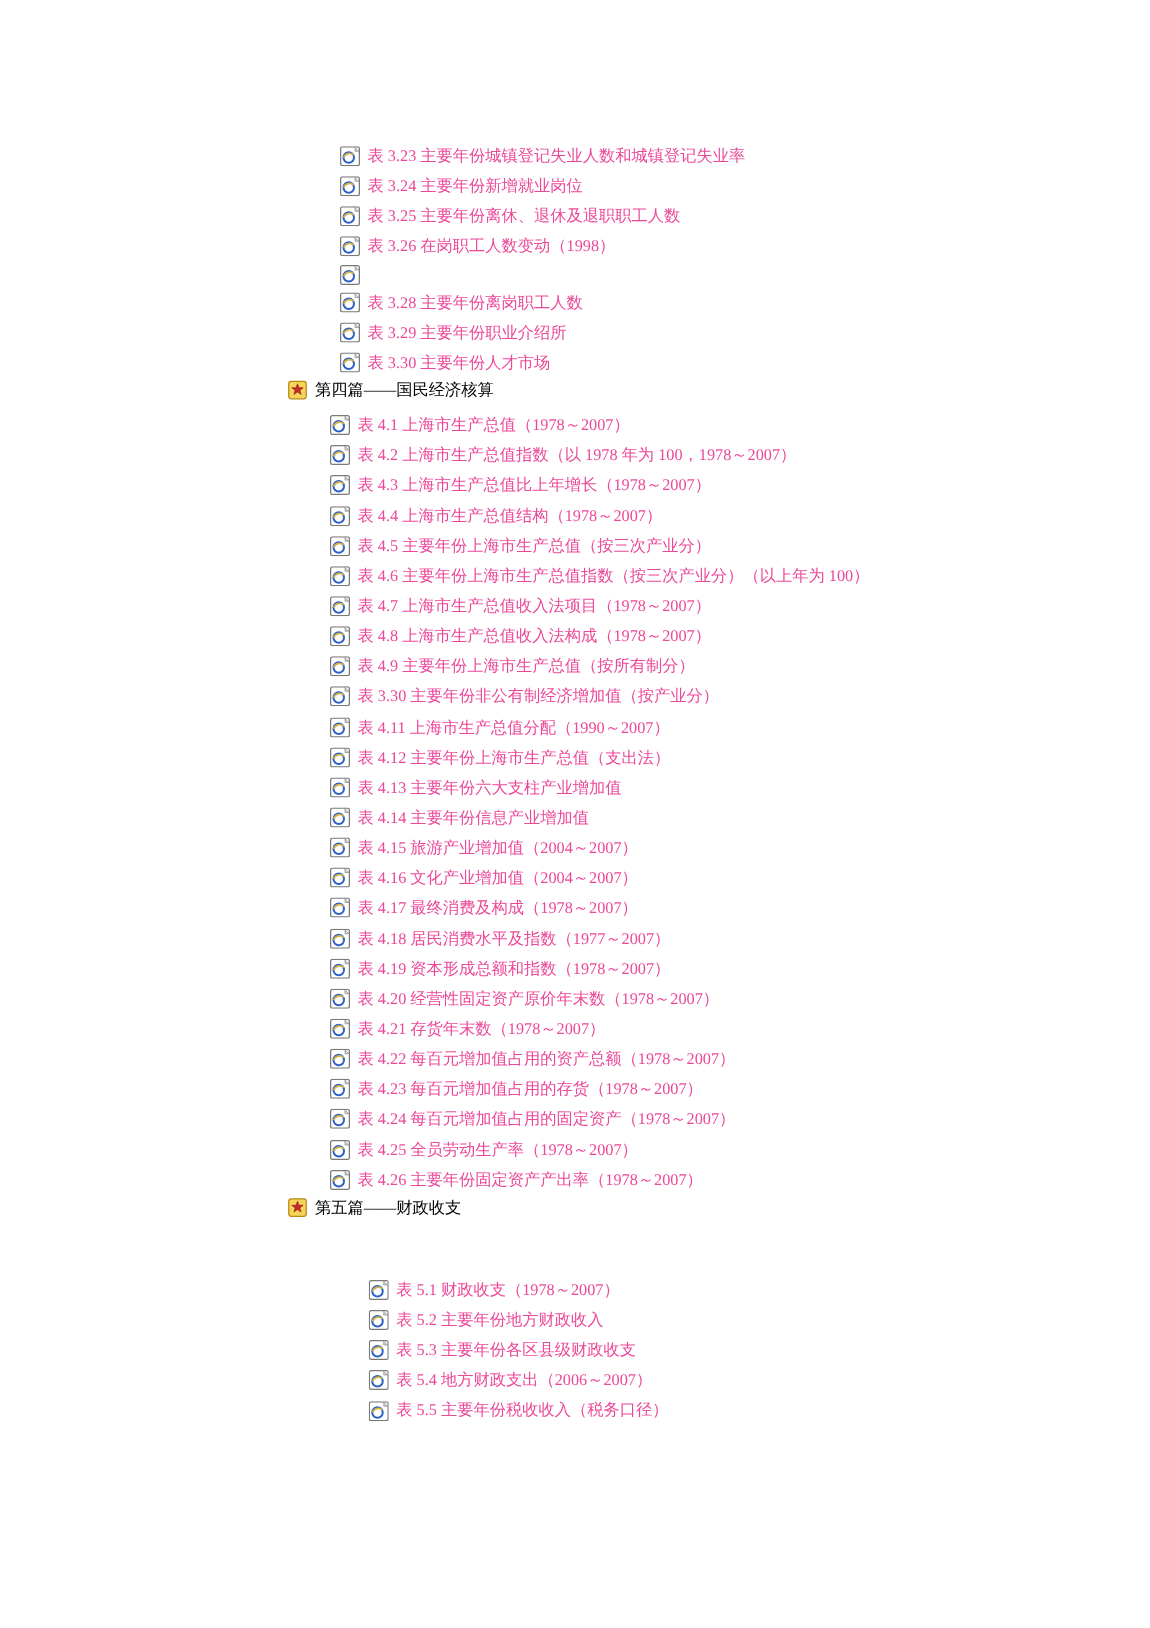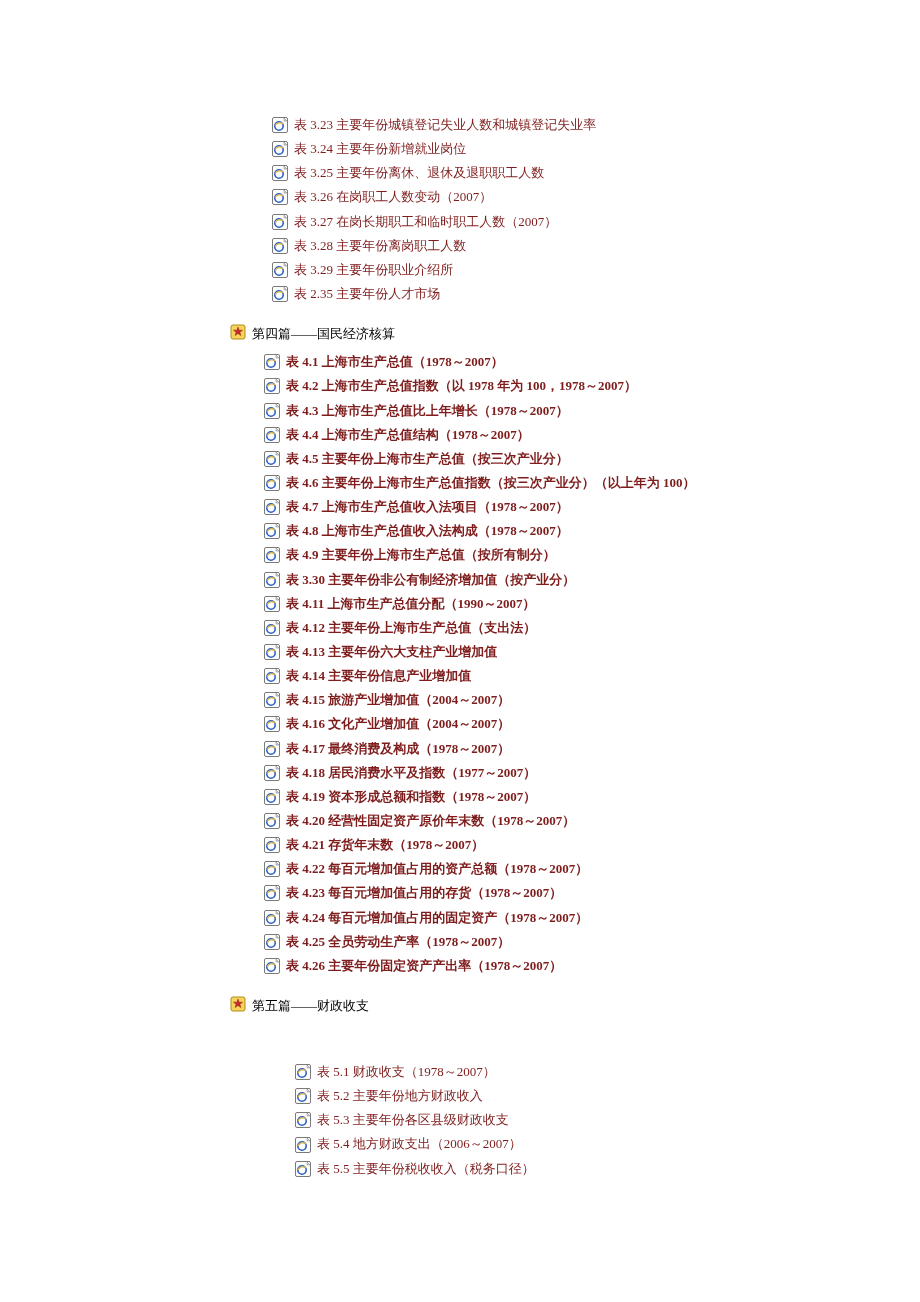--- a/index.html
+++ b/index.html
@@ -11,53 +11,53 @@
   body {
     font-family: "SimSun", "宋体", serif;
     font-size: 13px;
     color: #000000;
     line-height: 1.55;
     padding-top: 113px;
     padding-bottom: 40px;
   }
   .section-header {
     display: flex;
+    align-items: center;
     margin-left: 230px;
-    margin-top: 18px;
     margin-bottom: 6px;
   }
   .section-header .folder-icon {
     margin-right: 6px;
   }
   .list {
     list-style: none;
     padding: 0;
     margin: 0;
   }
   .list.indent-a { margin-left: 272px; }
-  .list.indent-b { margin-left: 264px; font-weight: bold; }
+  .list.indent-b { margin-left: 264px; }
   .list.indent-c { margin-left: 295px; margin-top: 44px; }
   .list li {
     display: flex;
     align-items: center;
     padding: 2px 0;
   }
   .ie-icon {
     width: 16px;
     height: 16px;
     margin-right: 6px;
     flex-shrink: 0;
   }
   .folder-icon {
     width: 16px;
     height: 16px;
     flex-shrink: 0;
   }
   a.entry-link {
-    color: #7f1d1d;
+    color: #ec4899;
     text-decoration: none;
   }
 </style>
 </head>
 <body>
 
 <svg width="0" height="0" style="position:absolute">
   <defs>
     <g id="ie-page">
       <rect x="0.5" y="0.5" width="15" height="15" rx="1.5" fill="#ffffff" stroke="#7a7a7a"></rect>
@@ -88,45 +88,44 @@
   <li>
       <svg class="ie-icon">
         <use href="#ie-page"></use>
       </svg>
       <a class="entry-link">表 3.25 主要年份离休、退休及退职职工人数</a>
     </li>
   <li>
       <svg class="ie-icon">
         <use href="#ie-page"></use>
       </svg>
-      <a class="entry-link">表 3.26 在岗职工人数变动（2007）</a>
-    </li>
-  <li>
-      <svg class="ie-icon">
-        <use href="#ie-page"></use>
-      </svg>
-      <a class="entry-link">表 3.27 在岗长期职工和临时职工人数（2007）</a>
+      <a class="entry-link">表 3.26 在岗职工人数变动（1998）</a>
+    </li>
+  <li>
+      <svg class="ie-icon">
+        <use href="#ie-page"></use>
+      </svg>
     </li>
   <li>
       <svg class="ie-icon">
         <use href="#ie-page"></use>
       </svg>
       <a class="entry-link">表 3.28 主要年份离岗职工人数</a>
     </li>
   <li>
       <svg class="ie-icon">
         <use href="#ie-page"></use>
       </svg>
       <a class="entry-link">表 3.29 主要年份职业介绍所</a>
     </li>
   <li>
       <svg class="ie-icon">
         <use href="#ie-page"></use>
       </svg>
-      <a class="entry-link">表 2.35 主要年份人才市场</a>
+      <a class="entry-link">表 3.30 主要年份人才市场</a>
     </li>
 </ul>
 
 <div class="section-header">
   <svg class="folder-icon">
       <use href="#folder-star"></use>
     </svg>
   <span>第四篇——国民经济核算</span>
 </div>
 

